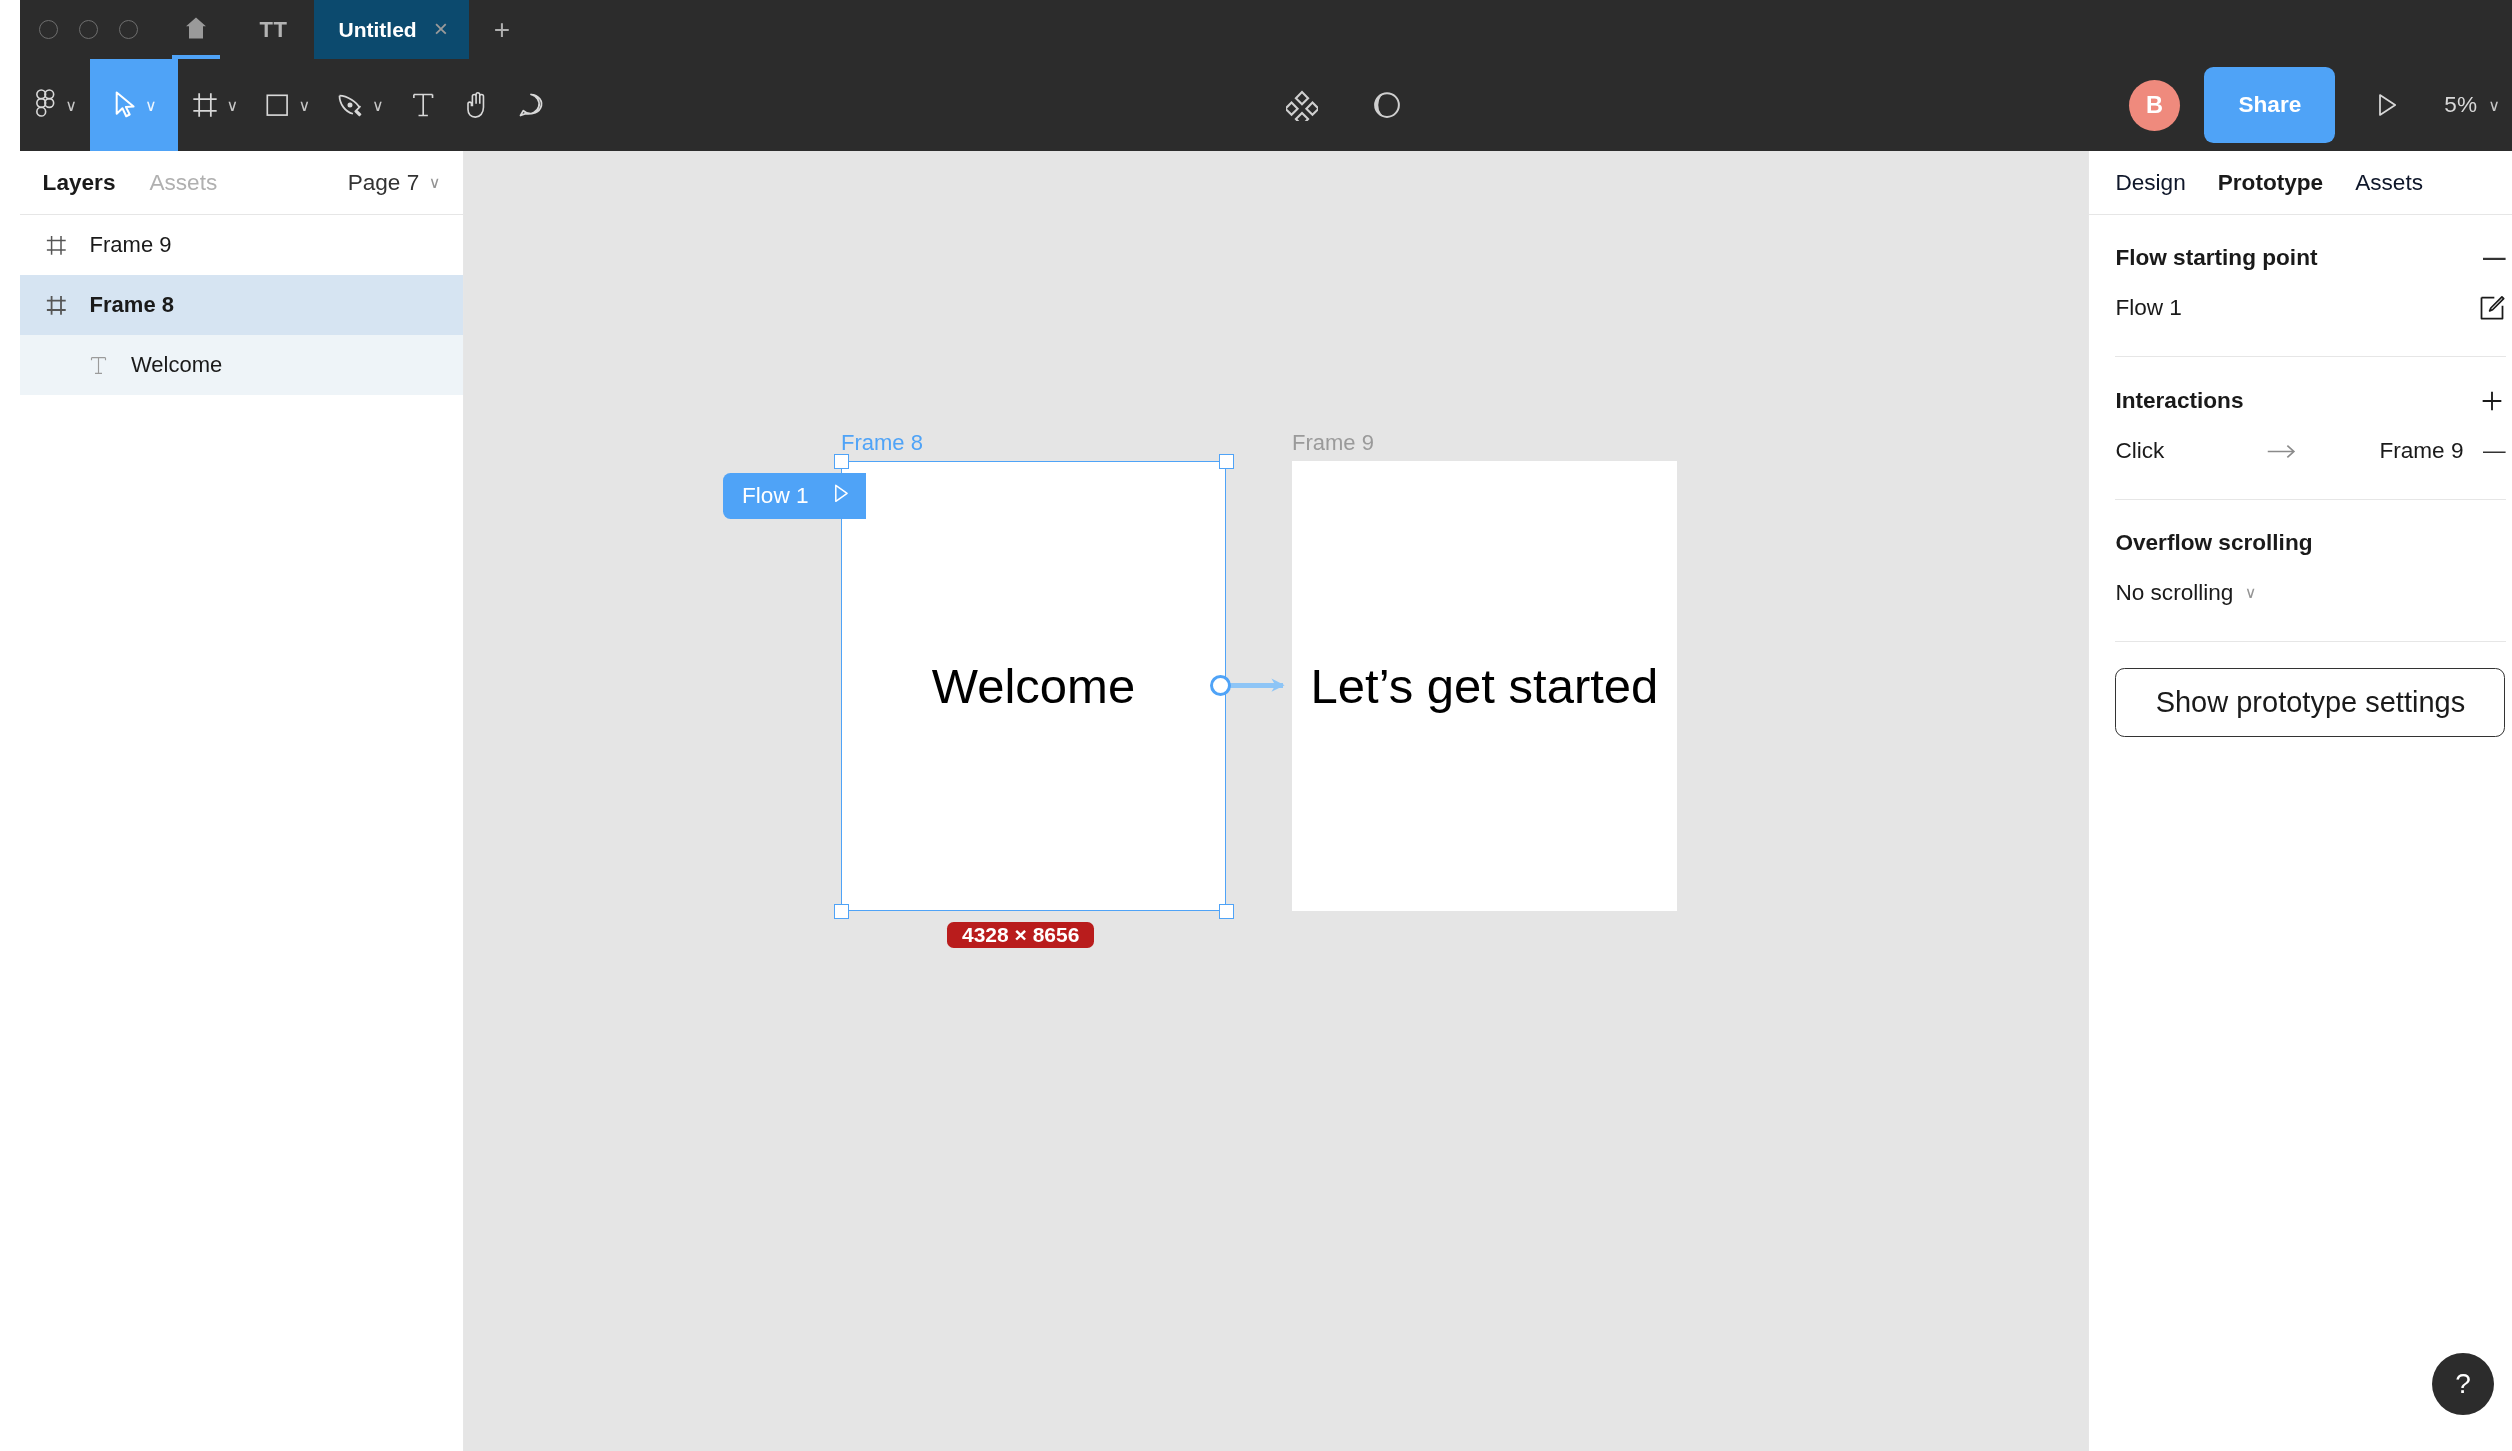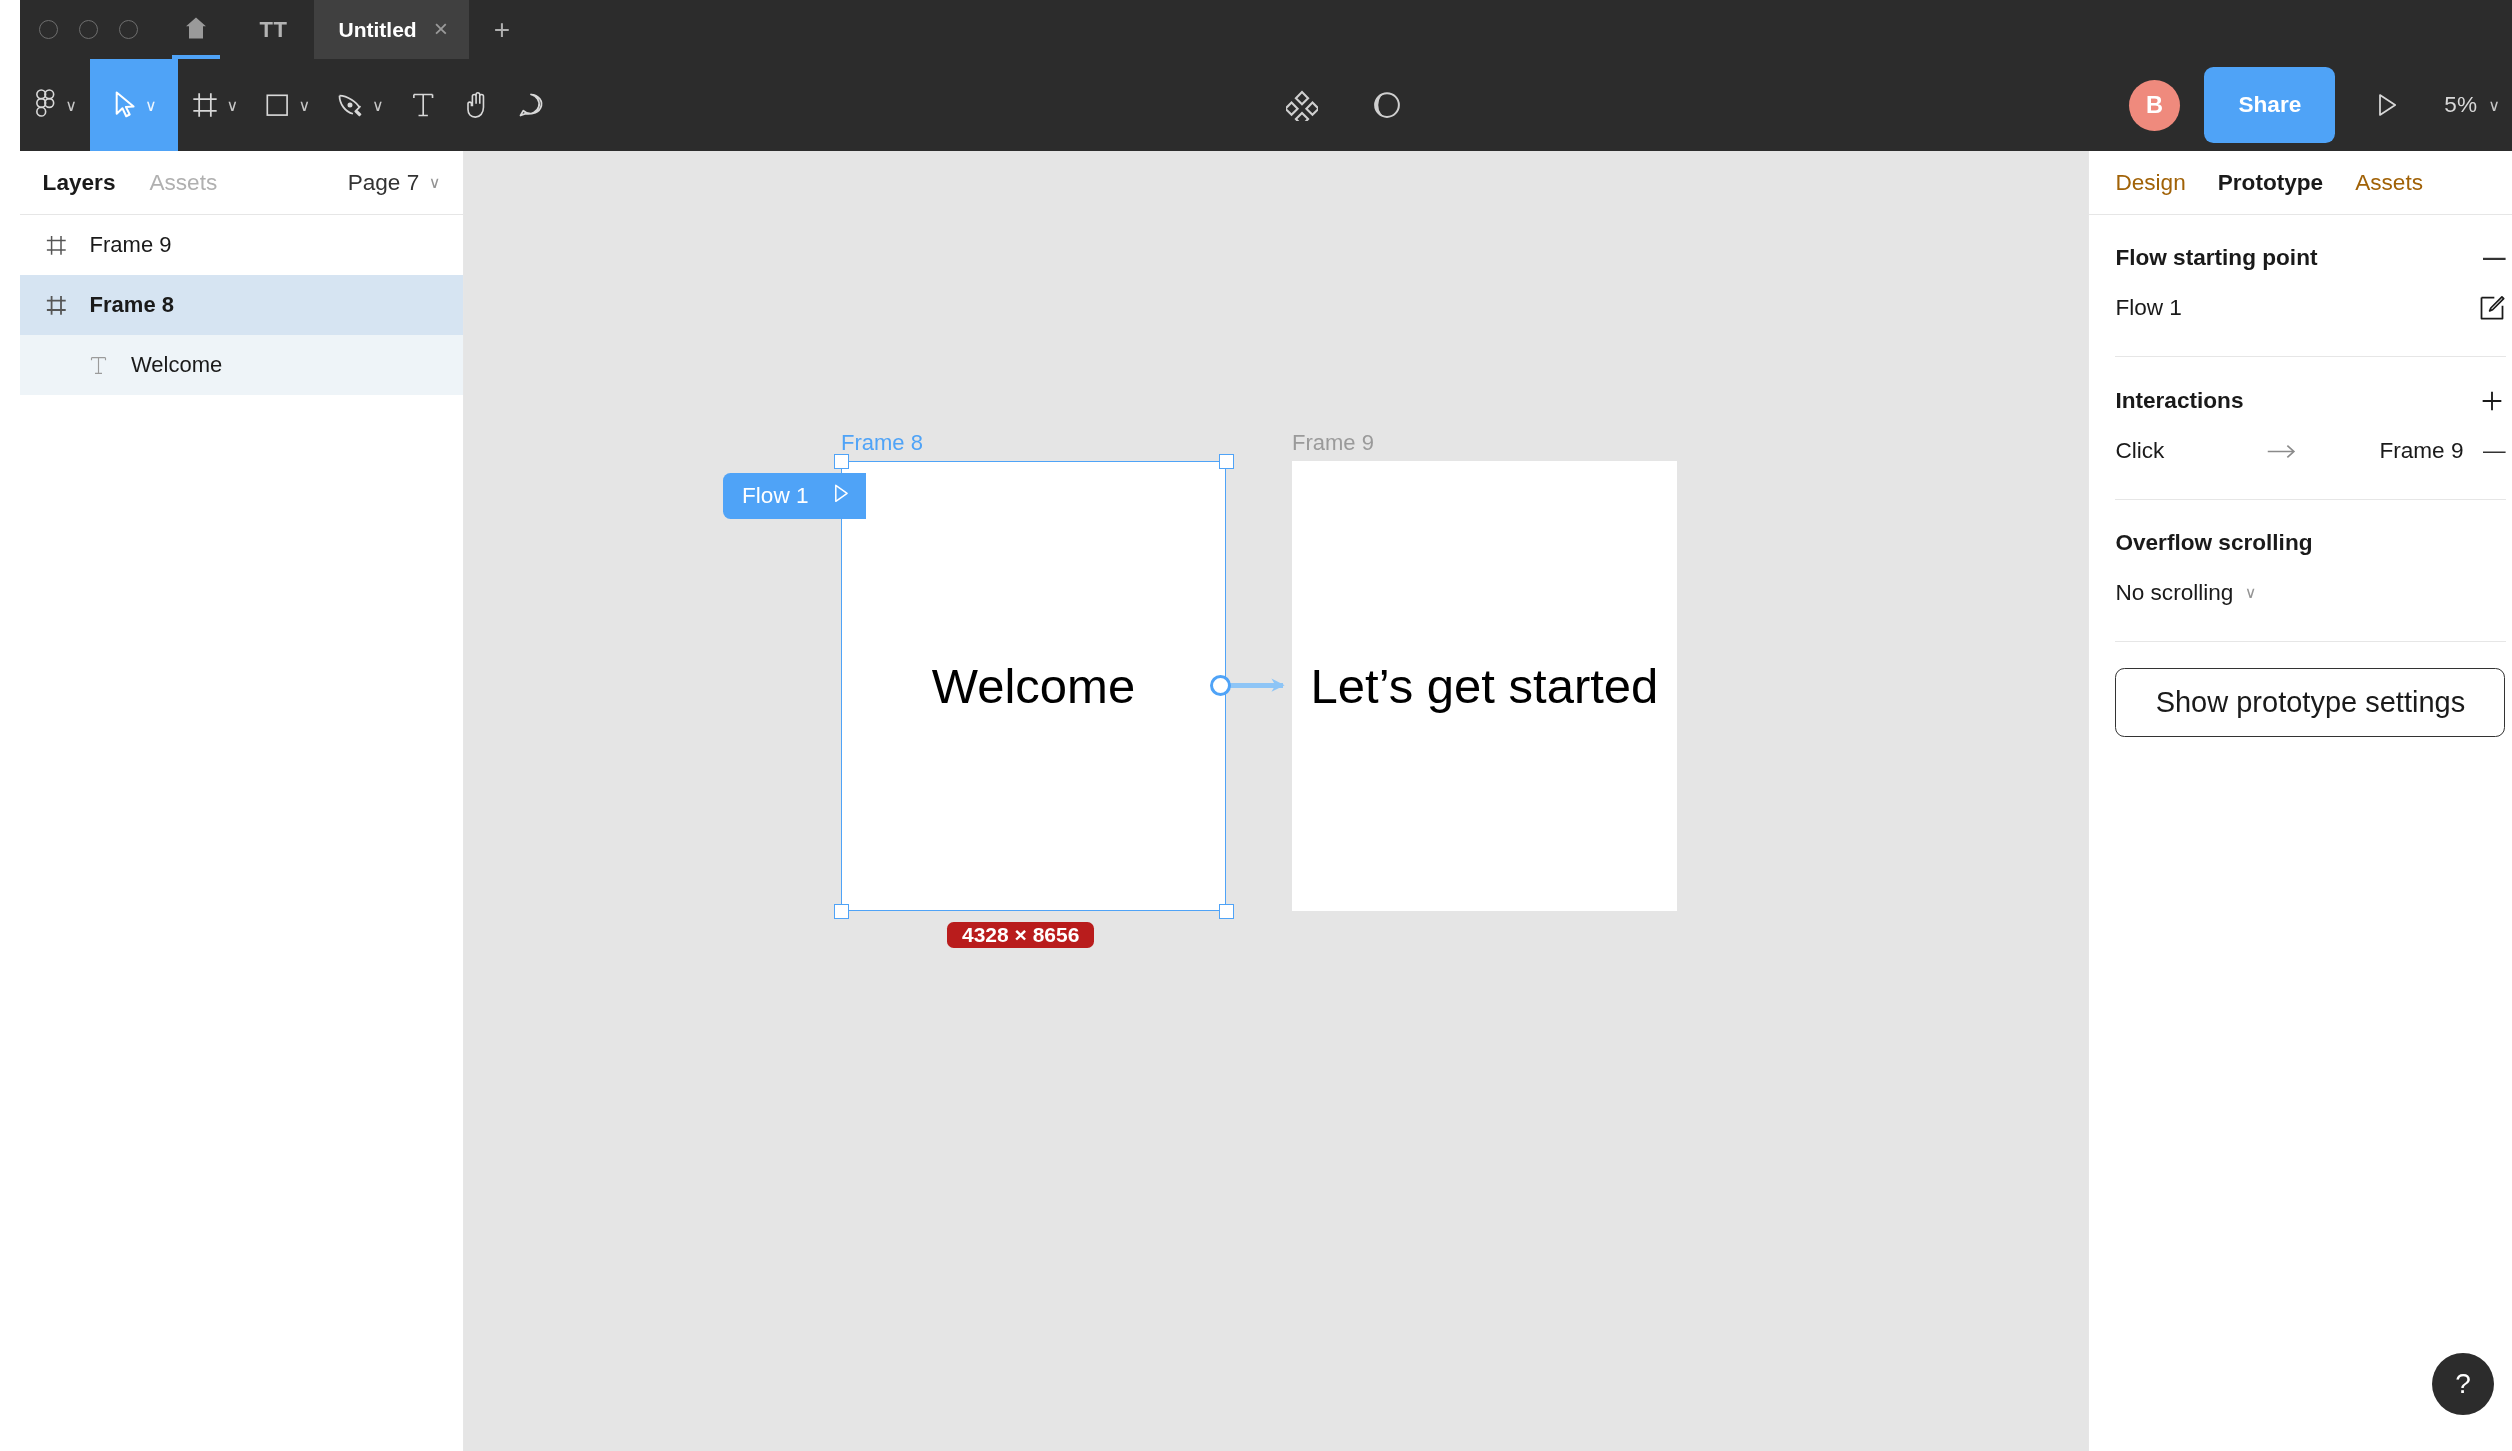--- a/index.html
+++ b/index.html
@@ -25,21 +25,21 @@
   .tab-icon.active::after {
     content: ""; position: absolute; left: 13.2px; right: 13.2px; bottom: 0;
     height: 3.8px; background: #4fa3f7;
   }
   .tab-tt {
     display: flex; align-items: center; justify-content: center;
     width: 81px; color: #b3b3b3; font-size: 22px; font-weight: 700; letter-spacing: 0.5px;
   }
   .tab-doc {
     display: flex; align-items: center; gap: 17px;
-    padding: 0 21px 0 24.5px; background: #404040; color: #ffffff;
+    padding: 0 21px 0 24.5px; background: #0c4a6e; color: #ffffff;
     font-size: 21px; font-weight: 600;
   }
   .tab-close { color: #9a9a9a; font-size: 24.5px; line-height: 1; font-weight: 300; }
   .tab-add {
     display: flex; align-items: center; justify-content: center; width: 66px;
     color: #b0b0b0; font-size: 28px; font-weight: 300;
   }
 
   
   .toolbar {
@@ -150,21 +150,21 @@
 
   
   .rightpanel {
     position: absolute; right: 0; top: 151px; width: 444px; bottom: 0;
     background: #ffffff; border-left: 0.9px solid #e6e6e6;
   }
   .rp-head {
     height: 64px; display: flex; align-items: center; padding: 0 26.4px;
     border-bottom: 0.9px solid #e6e6e6; gap: 32px;
   }
-  .rp-tab { font-size: 22.6px; color: #a16207; font-weight: 400; }
+  .rp-tab { font-size: 22.6px; color: #0f172a; font-weight: 400; }
   .rp-tab.active { color: #1a1a1a; font-weight: 700; }
   .rp-section { padding: 0 26.4px; }
   .rp-sectitle {
     display: flex; align-items: center; justify-content: space-between;
     font-size: 22.6px; font-weight: 700; color: #1a1a1a; padding-top: 30px; padding-bottom: 5.7px;
   }
   .rp-row {
     display: flex; align-items: center; font-size: 22.6px; color: #1a1a1a;
     height: 62px;
   }

